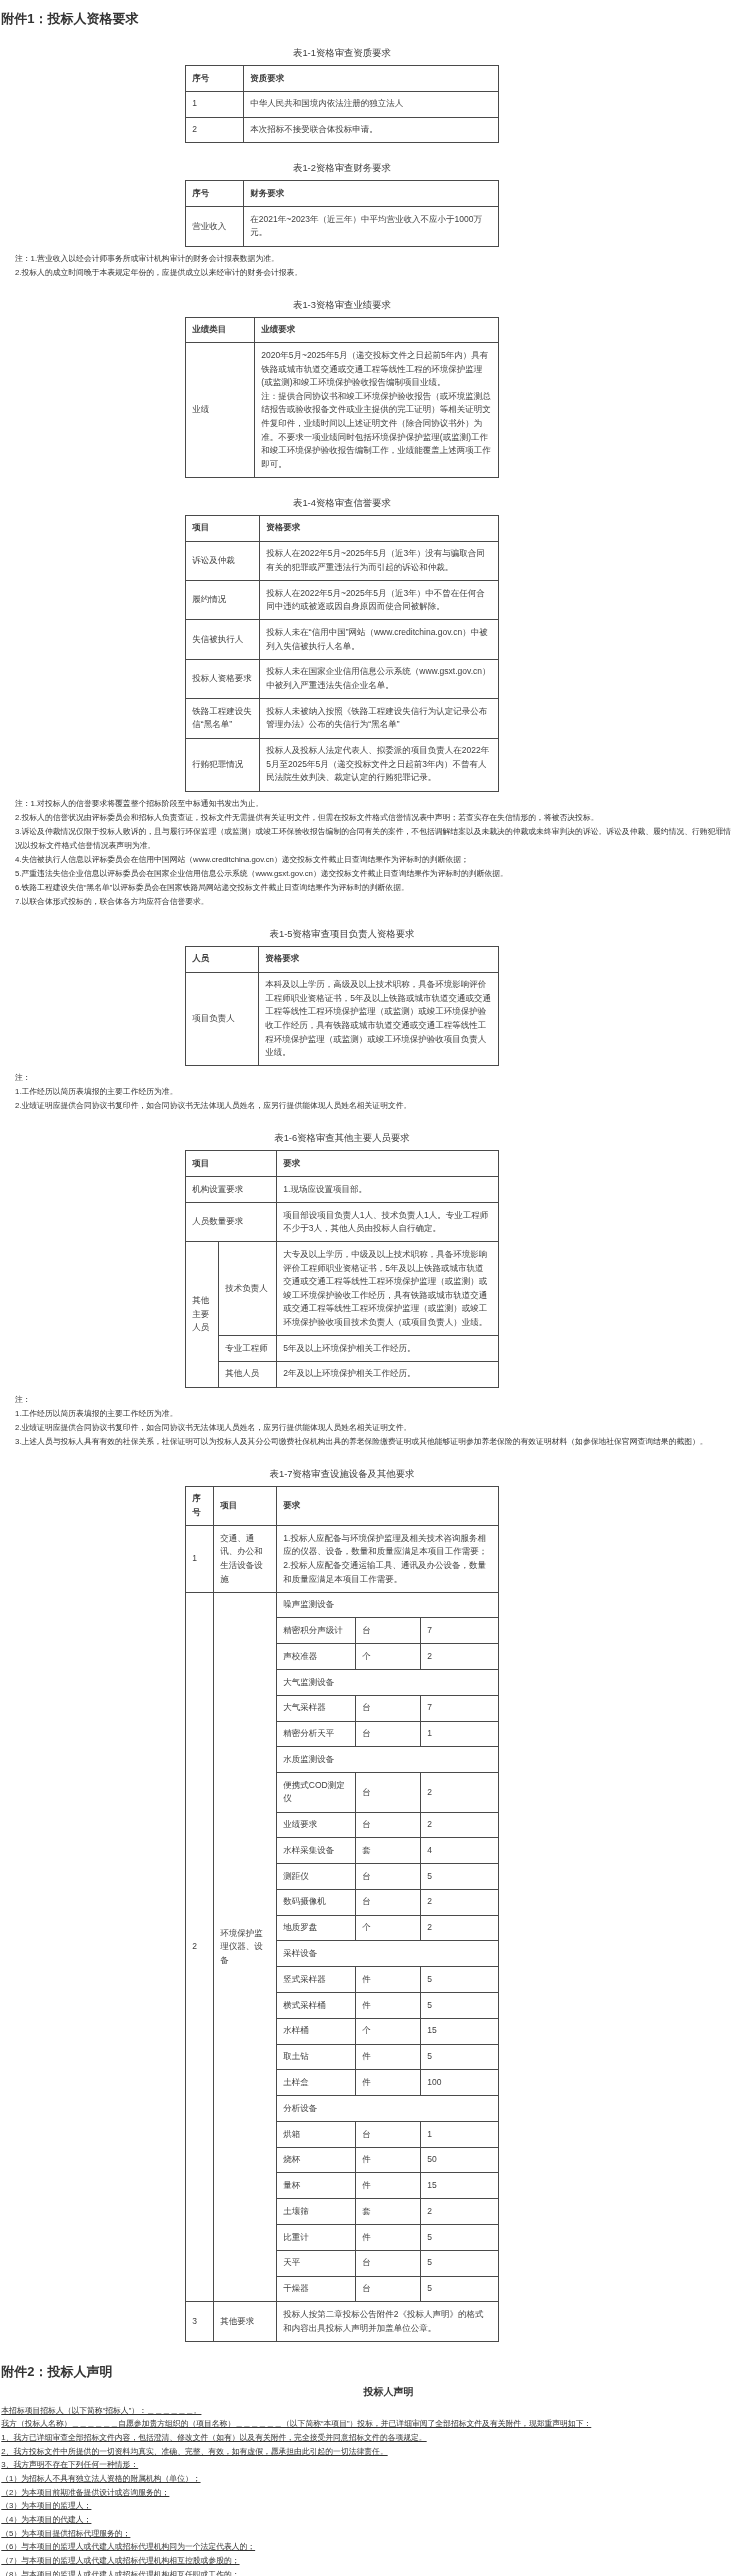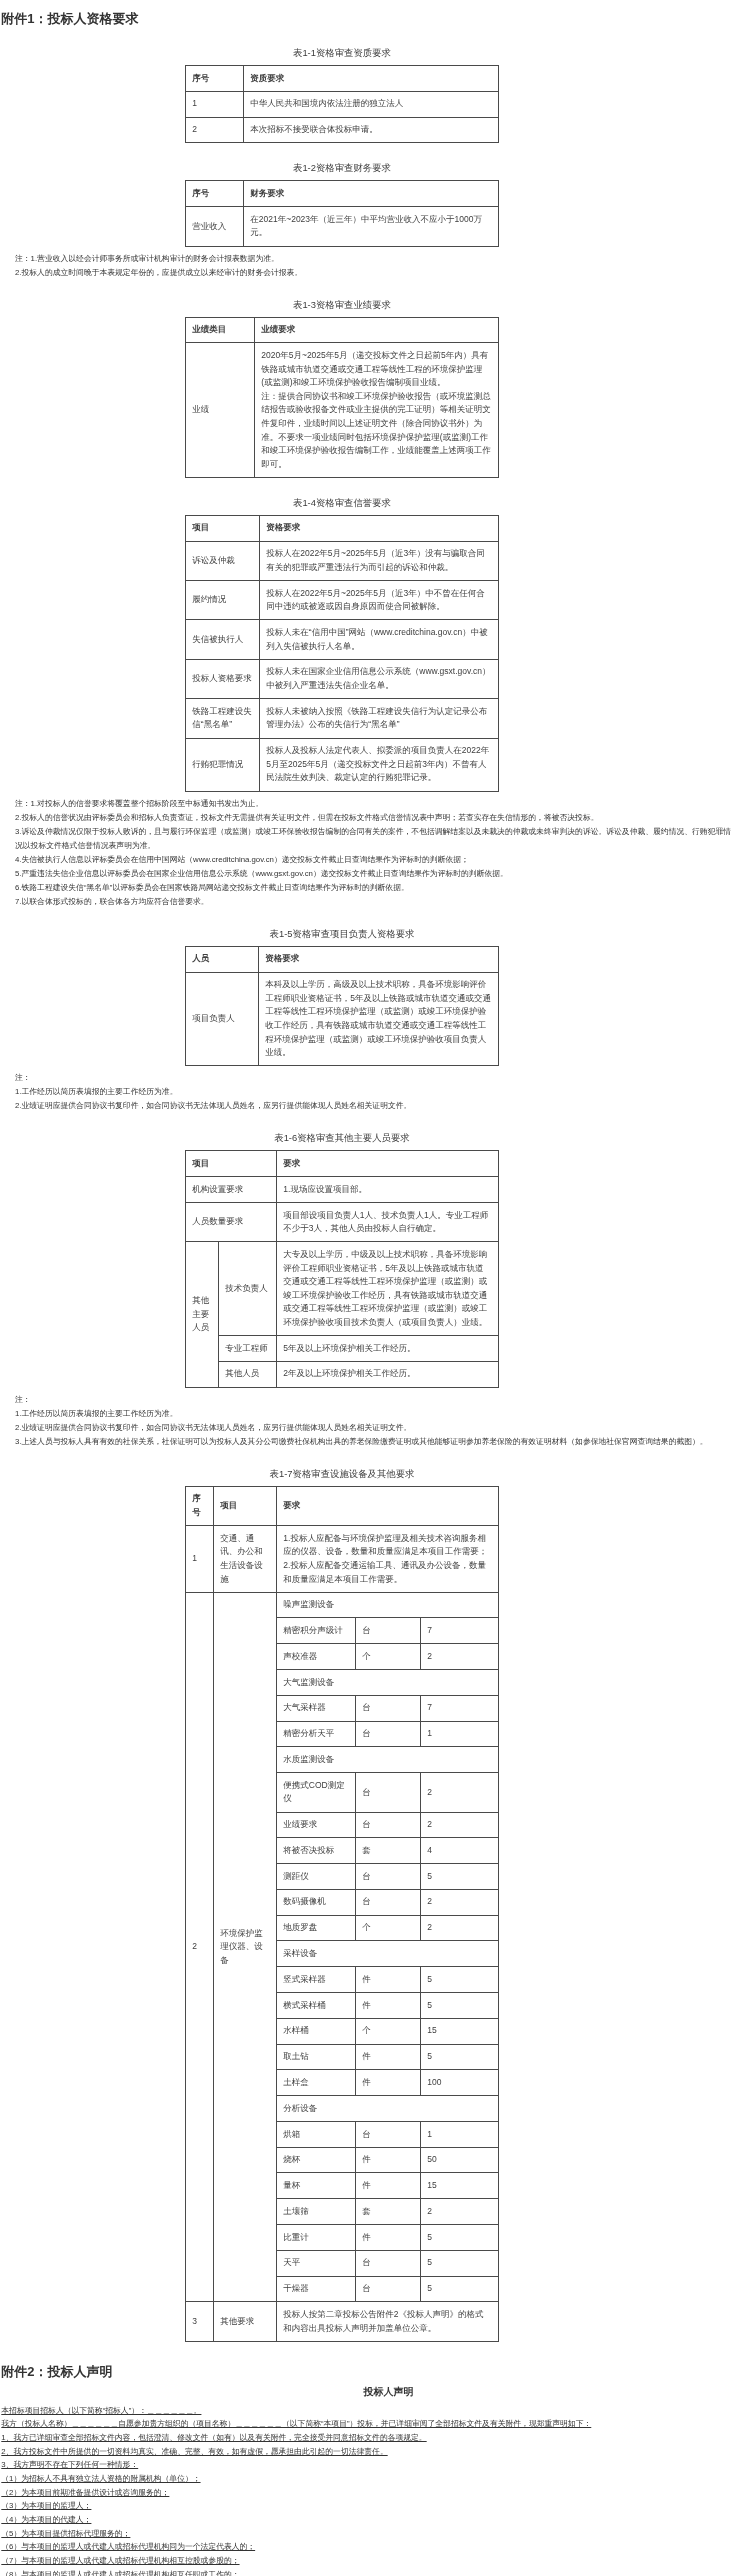--- a/index.html
+++ b/index.html
@@ -254,21 +254,21 @@
           <td>便携式COD测定仪</td>
           <td>台</td>
           <td>2</td>
         </tr>
     <tr>
           <td>业绩要求</td>
           <td>台</td>
           <td>2</td>
         </tr>
     <tr>
-          <td>将被否决投标</td>
+          <td>水样采集设备</td>
           <td>套</td>
           <td>4</td>
         </tr>
     <tr>
           <td>测距仪</td>
           <td>台</td>
           <td>5</td>
         </tr>
     <tr>
           <td>数码摄像机</td>

